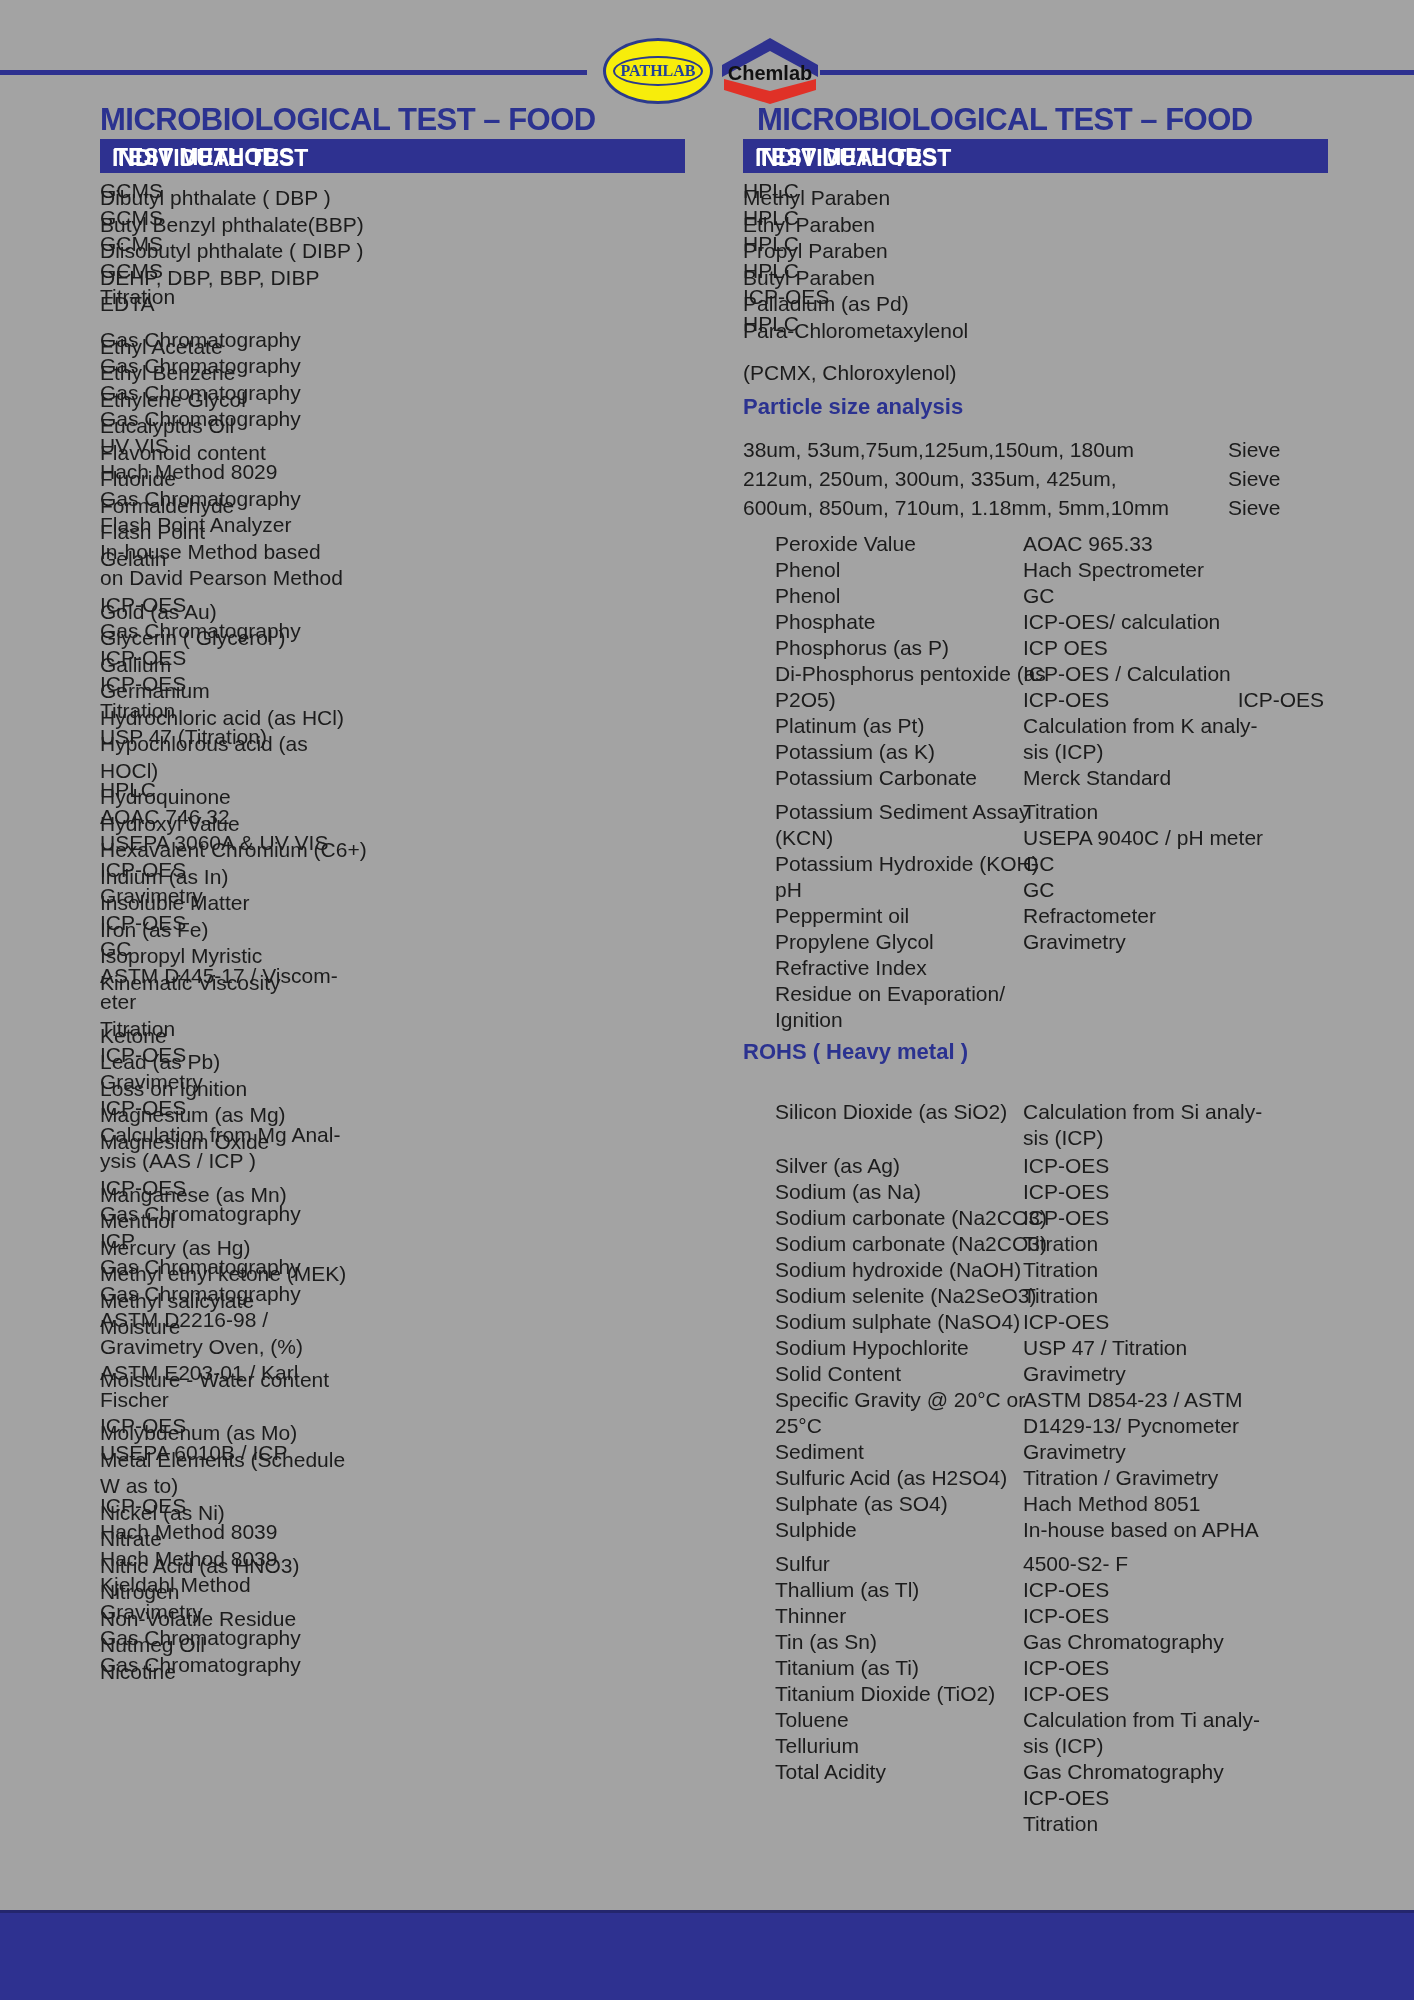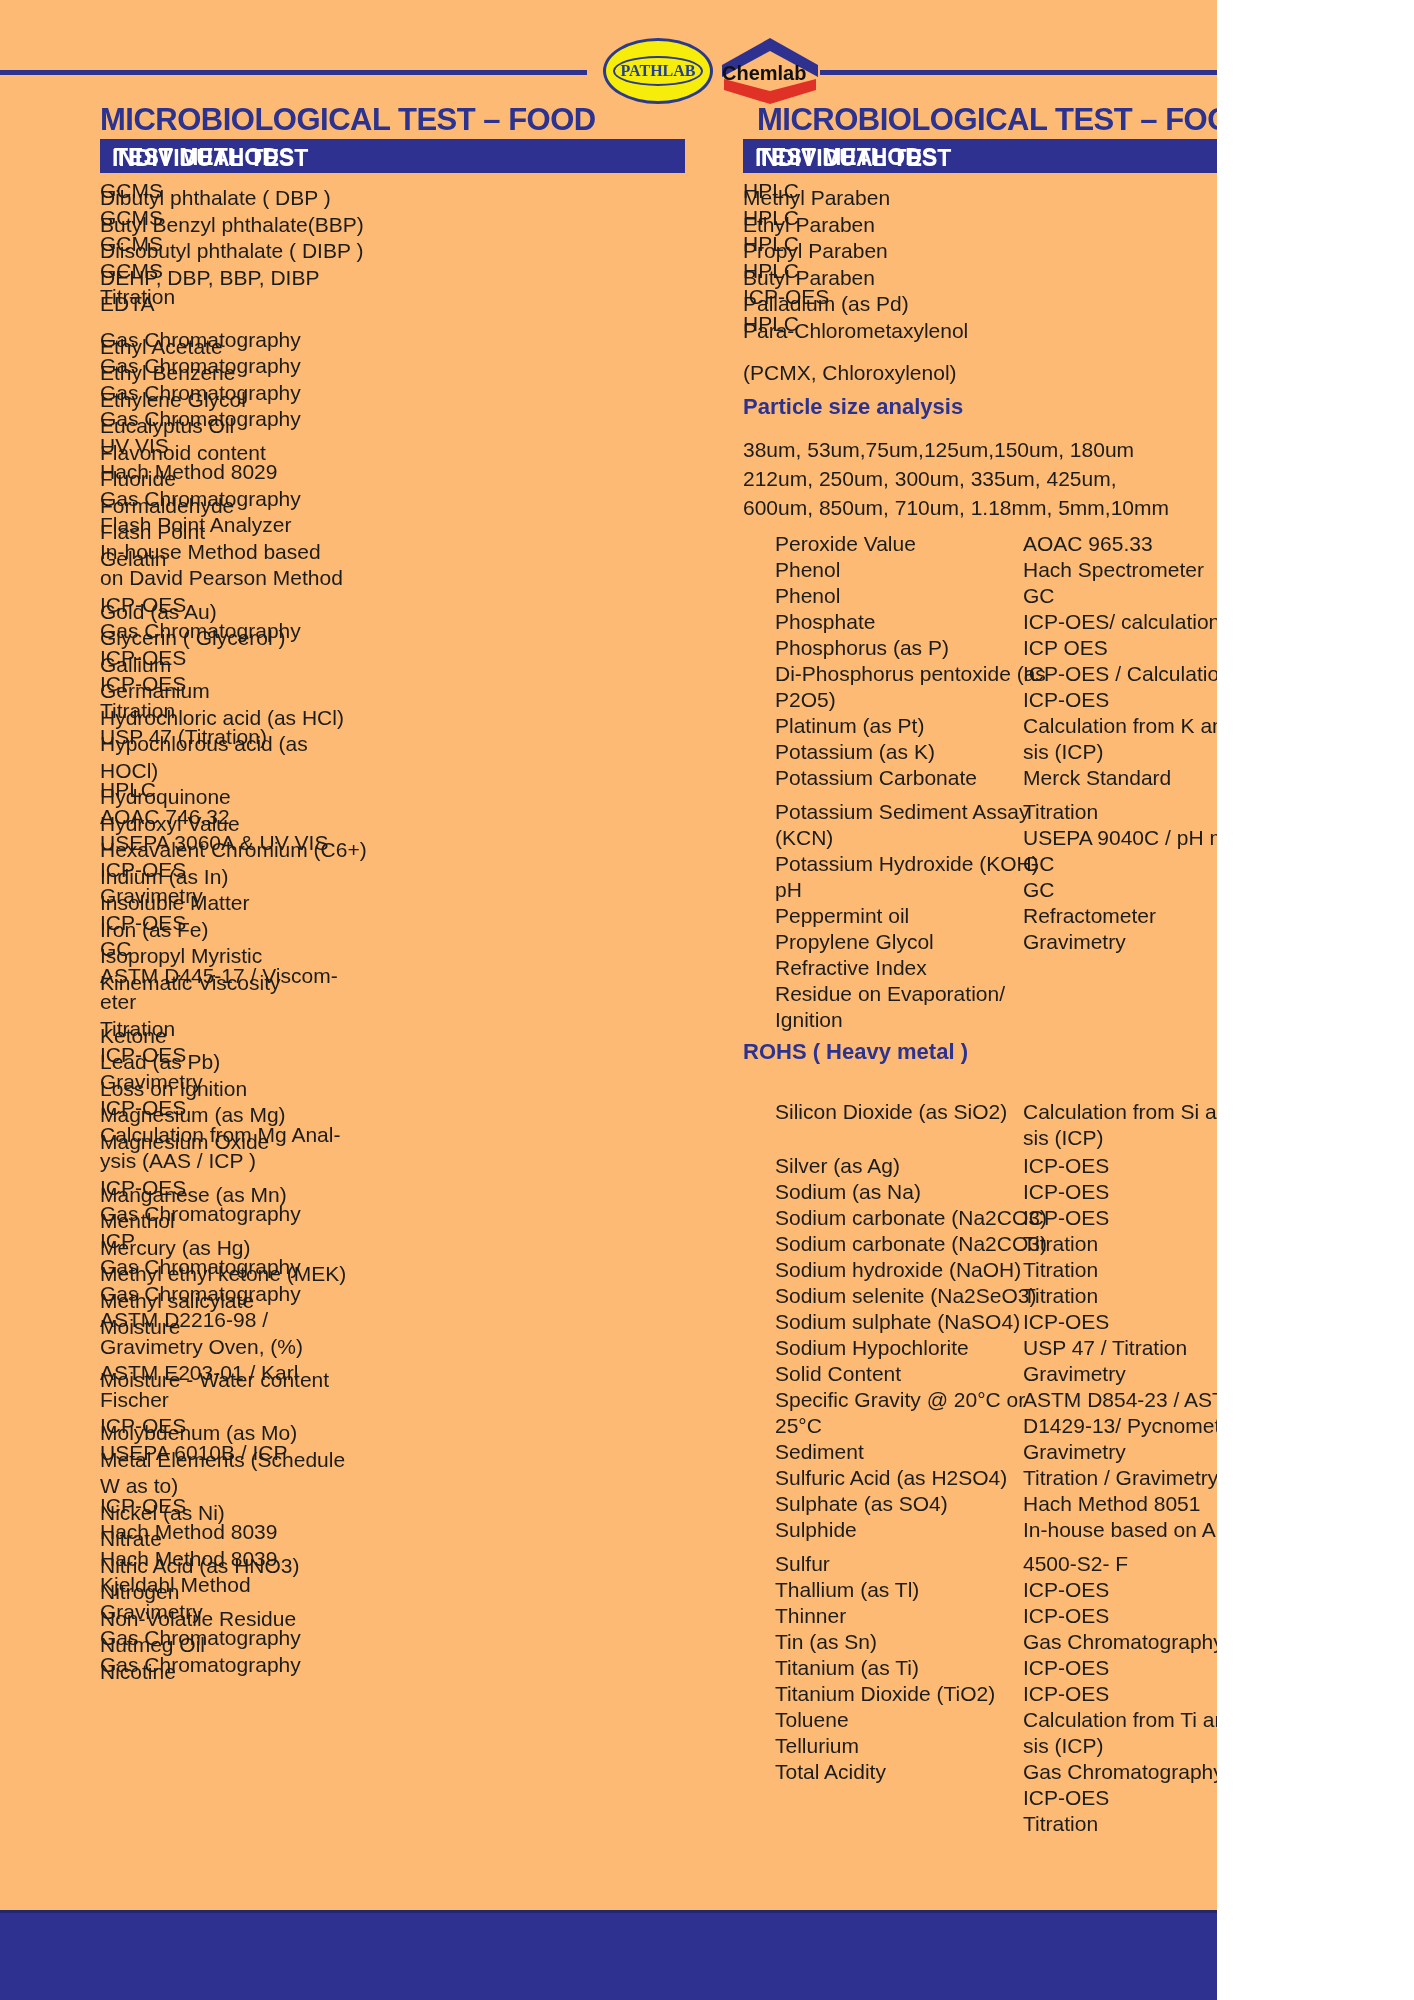--- a/index.html
+++ b/index.html
@@ -1,30 +1,30 @@
 <!DOCTYPE html>
 <html><head>
 <meta charset="utf-8">
 <style>
   html,body{margin:0;padding:0;background:#ffffff;}
-  .page{position:relative;width:1217px;height:2000px;background:#fdba74;overflow:hidden;
+  .page{position:relative;width:1414px;height:2000px;background:#a3a3a3;overflow:hidden;
         font-family:"Liberation Sans", sans-serif;color:#1c1c1c;}
   
   .rule{position:absolute;top:70px;height:5px;background:#2e3190;}
   .rule.left{left:0;width:587px;}
   .rule.right{left:820px;width:594px;}
   .pathlab{position:absolute;left:603px;top:38px;width:110px;height:66px;background:#f7ed0b;
            border:3px solid #2b3a8c;border-radius:50%;box-sizing:border-box;
            display:flex;align-items:center;justify-content:center;}
   .pathlab .inner{border:2px solid #2b3a8c;border-radius:50%;padding:4px 6px;}
   .pathlab .ptxt{font-family:"Liberation Serif", serif;font-weight:bold;font-size:16px;
                  color:#21409a;letter-spacing:0px;}
   .chemlab{position:absolute;left:722px;top:38px;width:96px;height:66px;}
   .chemlab svg{position:absolute;left:0;top:0;}
-  .chemlab .ctxt{position:absolute;left:0;top:24px;width:96px;
+  .chemlab .ctxt{position:absolute;left:0;top:24px;width:96px;text-align:center;
                  font-size:20px;font-weight:bold;color:#111;}
   
   .col{position:absolute;top:102px;width:585px;}
   .col.left{left:100px;}
   .col.right{left:743px;}
   .coltitle{font-size:31px;font-weight:bold;color:#2b3290;letter-spacing:-0.5px;
             height:32px;white-space:nowrap;}
   .col.right .coltitle{padding-left:14px;}
   .colbar{position:relative;margin-top:5px;height:34px;background:#2e3190;}
   .colbar .bartxt{position:absolute;top:6px;left:12px;color:#ffffff;font-weight:bold;

